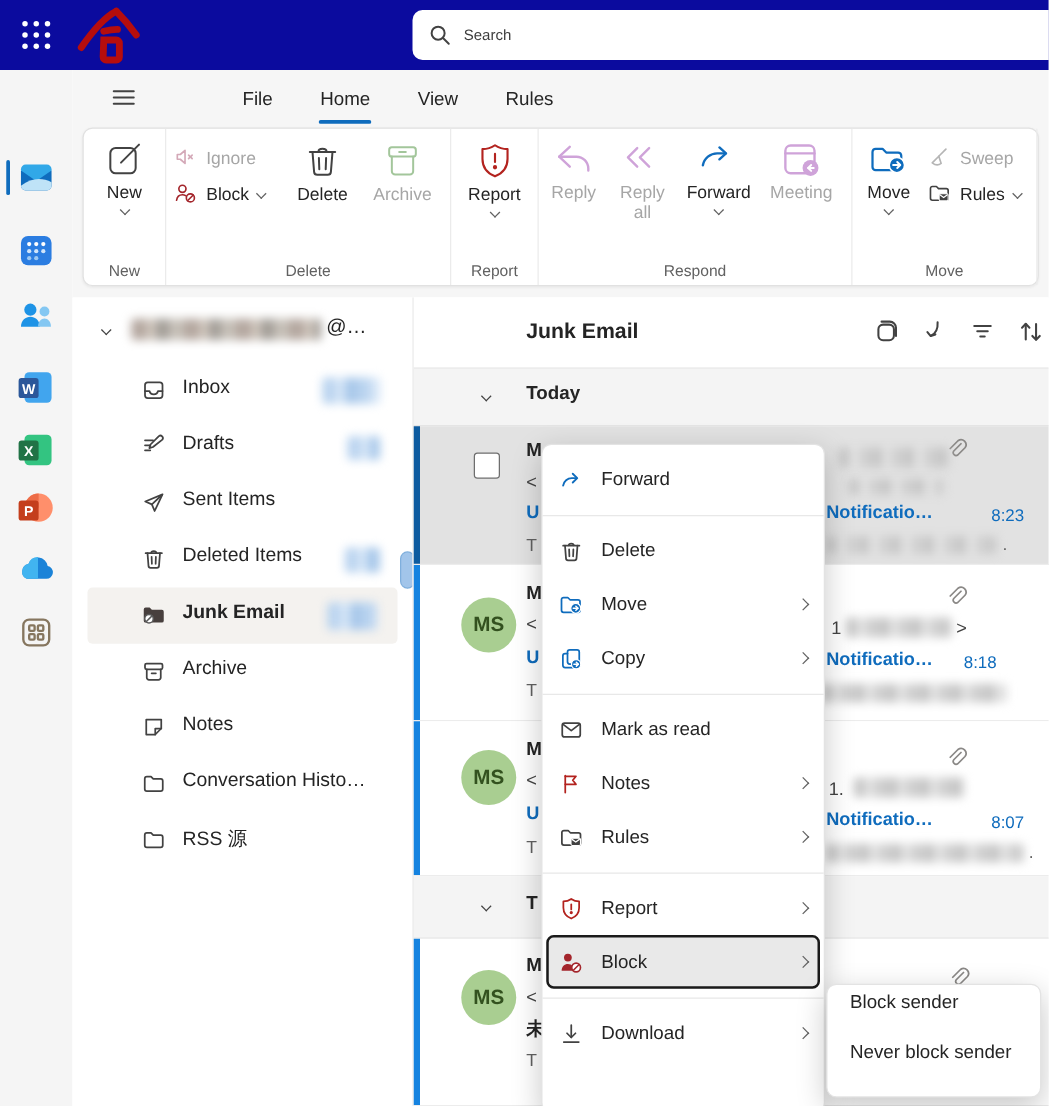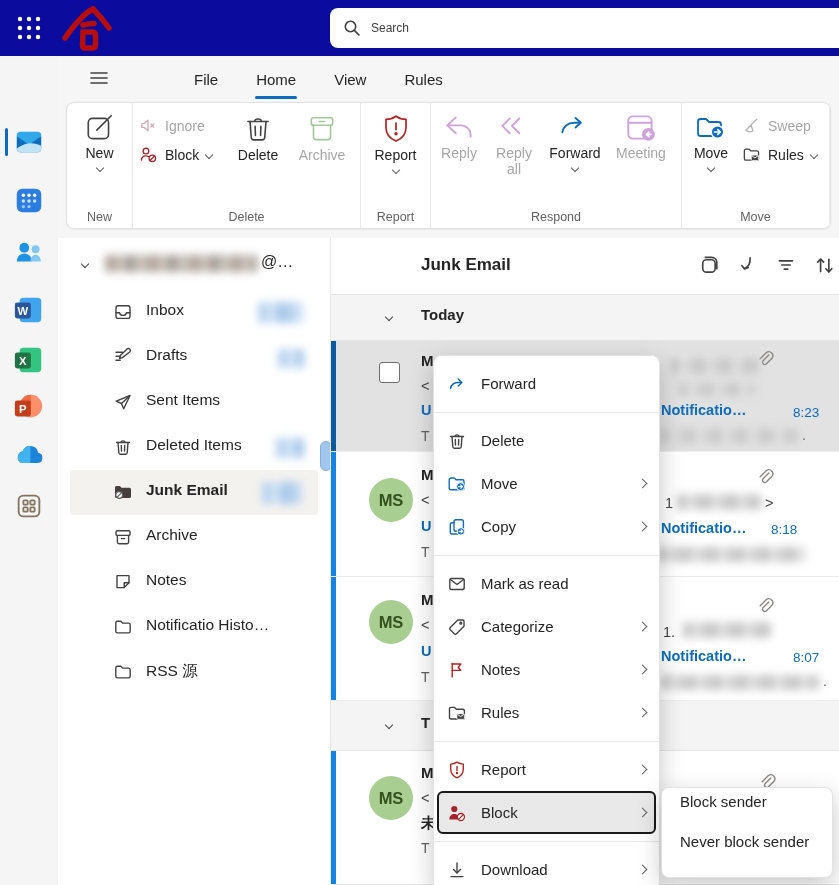--- a/index.html
+++ b/index.html
@@ -430,21 +430,21 @@
       <path d="M4 3.6 h12 V10.8 L11.2 15.6 H4 z"></path>
         <path d="M16 10.8 h-4.8 v4.8"></path>
     </svg>
     <span class="flabel">Notes</span>
   </div>
 
   <div class="folder-row" style="top:367px">
     <svg class="fic ic" width="20" height="20" viewBox="0 0 20 20">
       <path d="M2.8 6 A1.7 1.7 0 0 1 4.5 4.3 h3.3 l1.8 1.8 h6 A1.7 1.7 0 0 1 17.2 7.8 v6.4 a1.7 1.7 0 0 1 -1.7 1.7 h-11 A1.7 1.7 0 0 1 2.8 14.2 z"></path>
     </svg>
-    <span class="flabel">Notificatio Histo…</span>
+    <span class="flabel">Conversation Histo…</span>
   </div>
 
   <div class="folder-row" style="top:412px">
     <svg class="fic ic" width="20" height="20" viewBox="0 0 20 20">
       <path d="M2.8 6 A1.7 1.7 0 0 1 4.5 4.3 h3.3 l1.8 1.8 h6 A1.7 1.7 0 0 1 17.2 7.8 v6.4 a1.7 1.7 0 0 1 -1.7 1.7 h-11 A1.7 1.7 0 0 1 2.8 14.2 z"></path>
     </svg>
     <span class="flabel">RSS 源</span>
   </div>
 </div>
 
@@ -609,28 +609,20 @@
   </div>
   <div class="ctx-div"></div>
   <div class="ctx-item">
     <svg width="20" height="20" viewBox="0 0 20 20" class="ic">
       <rect x="2.8" y="4.5" width="14.4" height="11" rx="1.8"></rect>
         <path d="M3.5 5.5 L10 10.5 16.5 5.5"></path>
     </svg>
     <span>Mark as read</span>
   </div>
   <div class="ctx-item">
-    <svg width="20" height="20" viewBox="0 0 20 20" class="ic">
-      <path d="M10.8 3 h5 a1.2 1.2 0 0 1 1.2 1.2 v5 L9.5 16.7 a1.6 1.6 0 0 1 -2.3 0 L3.3 12.8 a1.6 1.6 0 0 1 0-2.3 z"></path>
-      <circle cx="13.8" cy="6.2" r="0.9"></circle>
-    </svg>
-    <span>Categorize</span>
-    <span class="chev r ctx-chev"></span>
-  </div>
-  <div class="ctx-item">
     <svg width="20" height="20" viewBox="0 0 20 20" class="ic" style="stroke:#b3231f">
       <path d="M5.2 17 V3.5"></path>
         <path d="M5.2 4 h8.6 L11.2 7.2 13.8 10.4 H5.2"></path>
     </svg>
     <span>Notes</span>
     <span class="chev r ctx-chev"></span>
   </div>
   <div class="ctx-item">
     <svg width="20" height="20" viewBox="0 0 20 20">
       <path d="M2.5 6 A1.6 1.6 0 0 1 4.1 4.4 h3.4 l1.8 1.8 h6.5 A1.6 1.6 0 0 1 17.4 7.8 v6.6 a1.6 1.6 0 0 1 -1.6 1.6 H4.1 a1.6 1.6 0 0 1 -1.6-1.6 z" fill="none" stroke="#424242" stroke-width="1.4" stroke-linejoin="round"></path>

